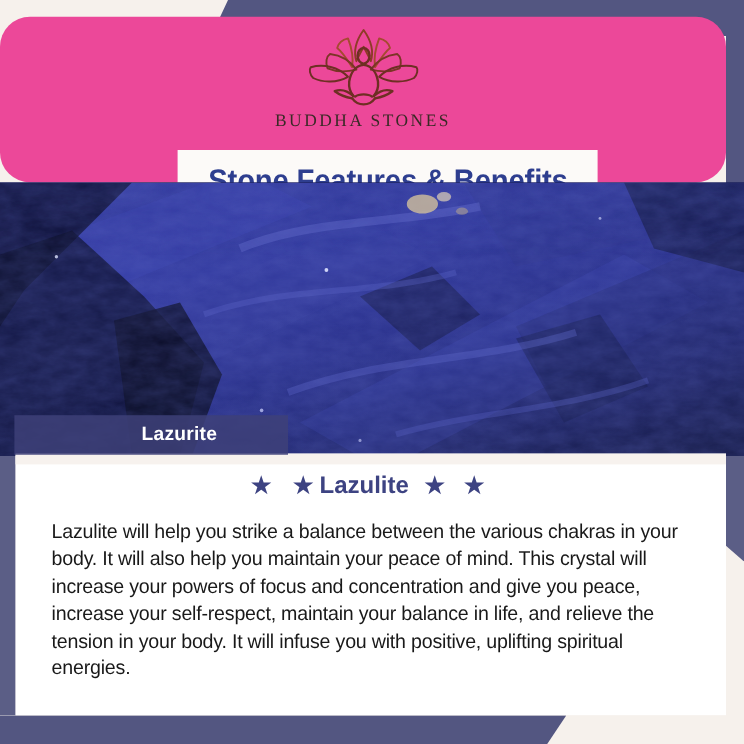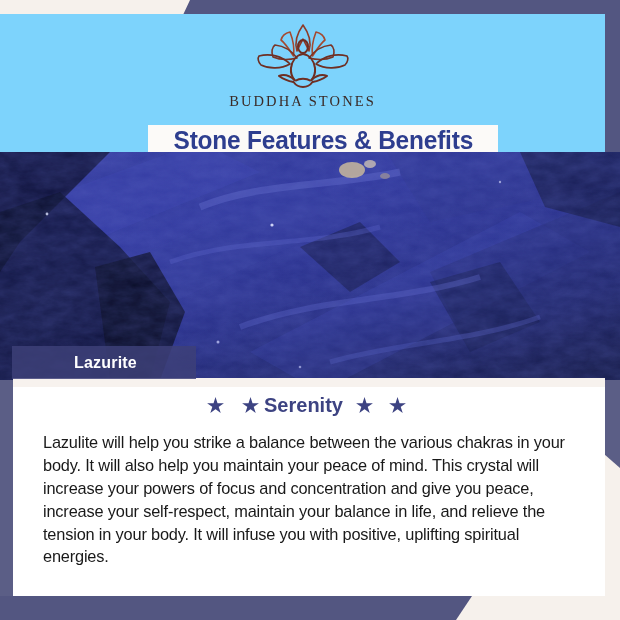--- a/index.html
+++ b/index.html
@@ -37,39 +37,40 @@
   }
   .bar-bottom{
     position:absolute;left:0;bottom:0;width:472px;height:24px;
     background:#535681;
     clip-path:polygon(0 0, 100% 0, calc(100% - 16px) 100%, 0 100%);
   }
 
   
   .header{
     position:absolute;left:0;top:14px;width:605px;height:138px;
-    background:#7dd3fc;
+    background:#ec4899;
+    border-radius:25px;
   }
   .logo-wrap{
     position:absolute;left:0;top:6px;width:605px;
     display:flex;flex-direction:column;align-items:center;
   }
   .logo-mark{width:118px;height:72px;display:block;}
   .logo-word{
     margin-top:1px;
     font-family:"Liberation Serif", serif;
     font-size:14.5px;letter-spacing:2.1px;
     color:#3a2a26;font-weight:400;
     white-space:nowrap;
   }
 
   .title-band{
     position:absolute;left:148px;top:111px;width:350px;height:41px;
     background:#fcfaf8;
-    display:flex;align-items:flex-start;justify-content:center;
+    display:flex;align-items:flex-end;justify-content:center;
   }
   .title-text{
     font-size:26px;font-weight:700;color:#2e3e8f;
     letter-spacing:-0.2px;
     transform:scaleX(0.94);
     white-space:nowrap;
     font-family:"Liberation Sans", sans-serif;
   }
 
   
@@ -78,20 +79,21 @@
     overflow:hidden;
     background:#121544;
   }
   .photo svg{display:block;width:620px;height:228px;}
 
   .stone-label{
     position:absolute;left:12px;top:346px;width:184px;height:33px;
     background:rgba(62,64,120,0.84);
     display:flex;align-items:center;
     z-index:4;
+    padding-left:44px;
   }
   .stone-label span{
     margin-left:62px;
     color:#ffffff;font-size:16px;font-weight:700;
     letter-spacing:0.2px;
   }
 
   
   .panel{
     position:absolute;left:13px;top:378px;width:592px;height:218px;
@@ -234,21 +236,21 @@
 
   <div class="panel">
     <div class="panel-topstrip"></div>
 
     <div class="features">
       <span class="feat">
         <span class="star">★</span>
       </span>
       <span class="feat">
         <span class="star">★</span>
-        <span>Serenity</span>
+        <span>Lazulite</span>
       </span>
       <span class="feat tight">
         <span class="star">★</span>
       </span>
       <span class="feat tight">
         <span class="star">★</span>
       </span>
     </div>
 
     <div class="body-text">Lazulite will help you strike a balance between the various chakras in your body. It will also help you maintain your peace of mind. This crystal will increase your powers of focus and concentration and give you peace, increase your self-respect, maintain your balance in life, and relieve the tension in your body. It will infuse you with positive, uplifting spiritual energies.</div>

